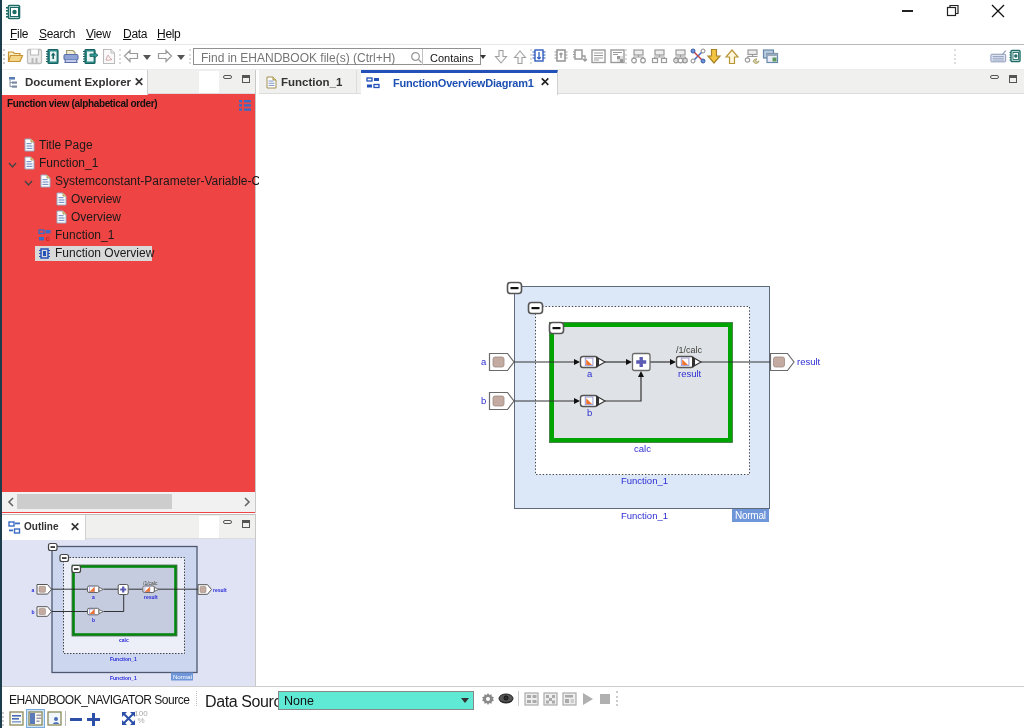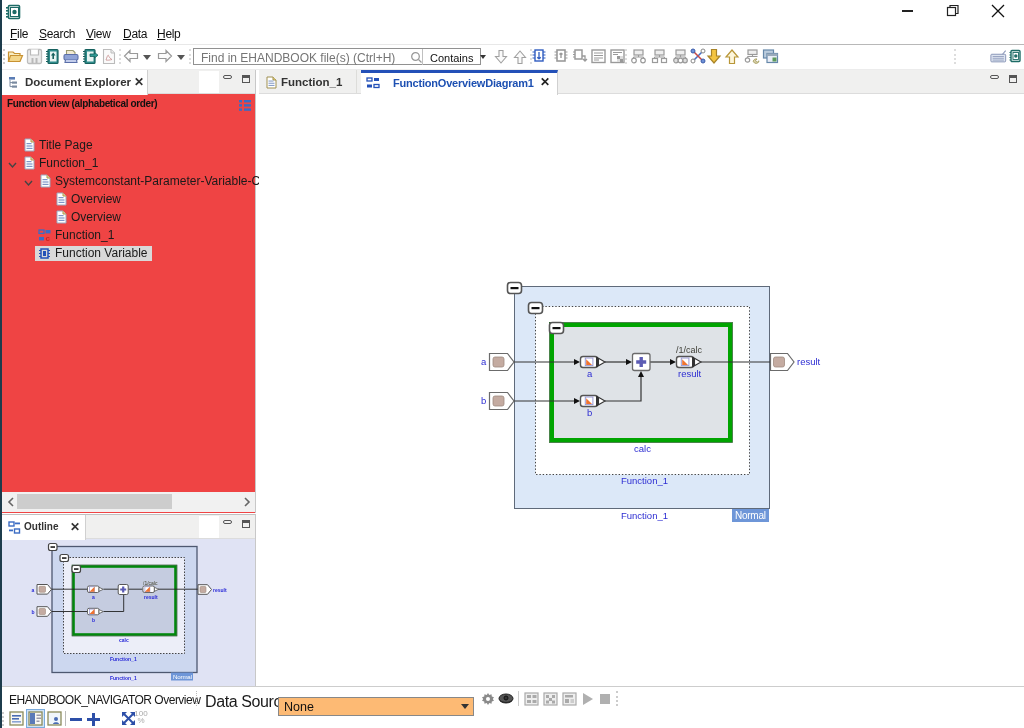--- a/index.html
+++ b/index.html
@@ -302,21 +302,21 @@
       <text x="7.5" y="12" font-size="8" font-weight="bold" fill="#cc2222" font-family="Liberation Sans">c</text>
     </svg>
     <div class="abs" style="left:53px;top:92px;">Function_1</div>
 
     <div class="abs" style="left:33px;top:109.5px;width:117px;height:15.5px;background:#d9d9d9;"></div>
     <svg class="abs" style="left:36px;top:111px" width="13" height="13" viewBox="0 0 13 13">
       <rect x="3" y="2" width="7" height="9" fill="none" stroke="#2350b8" stroke-width="1.5"></rect>
       <rect x="5" y="4" width="3" height="5" fill="#2350b8"></rect>
       <path d="M1 3.5 H3 M1 6.5 H3 M1 9.5 H3 M10 3.5 H12 M10 6.5 H12 M10 9.5 H12" stroke="#2350b8" stroke-width="1.2"></path>
     </svg>
-    <div class="abs" style="left:53px;top:110px;">Function Variable</div>
+    <div class="abs" style="left:53px;top:110px;">Function Overview</div>
   </div>
 
   <div class="abs" style="left:0;top:422px;width:253px;height:20px;background:#f1f1f1;">
     <svg class="abs" style="left:5px;top:5px" width="8" height="10" viewBox="0 0 8 10">
         <path d="M6 1 L2 5 L6 9" fill="none" stroke="#666" stroke-width="1.6"></path>
       </svg>
     <svg class="abs" style="left:241px;top:5px" width="8" height="10" viewBox="0 0 8 10">
         <path d="M2 1 L6 5 L2 9" fill="none" stroke="#666" stroke-width="1.6"></path>
       </svg>
     <div class="abs" style="left:15px;top:2px;width:155px;height:15px;background:#cdcdcd;"></div>
@@ -503,24 +503,24 @@
       <text x="364" y="449">Function_1</text>
     </g>
     <text x="419" y="282.5" font-size="9" fill="#3f3f37">/1/calc</text>
 
     <rect x="475" y="439" width="37" height="13" fill="#6e96d8"></rect>
     <text x="478" y="449" font-size="10" fill="#fff" textLength="31">Normal</text>
   </svg>
 </div>
 
 <div class="abs" id="status" style="left:2px;top:686px;width:1022px;height:42px;background:#fff;border-top:1px solid #cdcdcd;">
-  <div class="abs" style="left:7px;top:6px;font-size:12px;letter-spacing:-0.5px;color:#1a1a1a;">EHANDBOOK_NAVIGATOR Overview</div>
+  <div class="abs" style="left:7px;top:6px;font-size:12px;letter-spacing:-0.5px;color:#1a1a1a;">EHANDBOOK_NAVIGATOR Source</div>
   <div class="abs" style="left:194px;top:4px;width:1px;height:15px;border-left:1px dotted #bbb;"></div>
   <div class="abs" style="left:203px;top:6px;font-size:16px;letter-spacing:-0.4px;color:#1a1a1a;">Data Source:</div>
-  <div class="abs" style="left:276px;top:10px;width:196px;height:19px;border:1px solid #888;background:#fdba74;">
+  <div class="abs" style="left:276px;top:4px;width:196px;height:19px;border:1px solid #888;background:#5eead4;">
     <div class="abs" style="left:5px;top:2px;font-size:12.5px;color:#111;">None</div>
     <div class="abs" style="left:182px;top:6px;width:0;height:0;border-left:4px solid transparent;border-right:4px solid transparent;border-top:5px solid #333;"></div>
   </div>
   <div id="statusicons">
 
     <svg class="abs" style="left:479px;top:5px" width="14" height="14" viewBox="0 0 14 14">
       <path d="M7 1 L8.3 3 L10.5 2.3 L10.8 4.6 L13 5.2 L11.8 7 L13 8.8 L10.8 9.4 L10.5 11.7 L8.3 11 L7 13 L5.7 11 L3.5 11.7 L3.2 9.4 L1 8.8 L2.2 7 L1 5.2 L3.2 4.6 L3.5 2.3 L5.7 3 Z" fill="#8a8a8a"></path>
       <circle cx="7" cy="7" r="2" fill="#fff"></circle>
     </svg>
 

